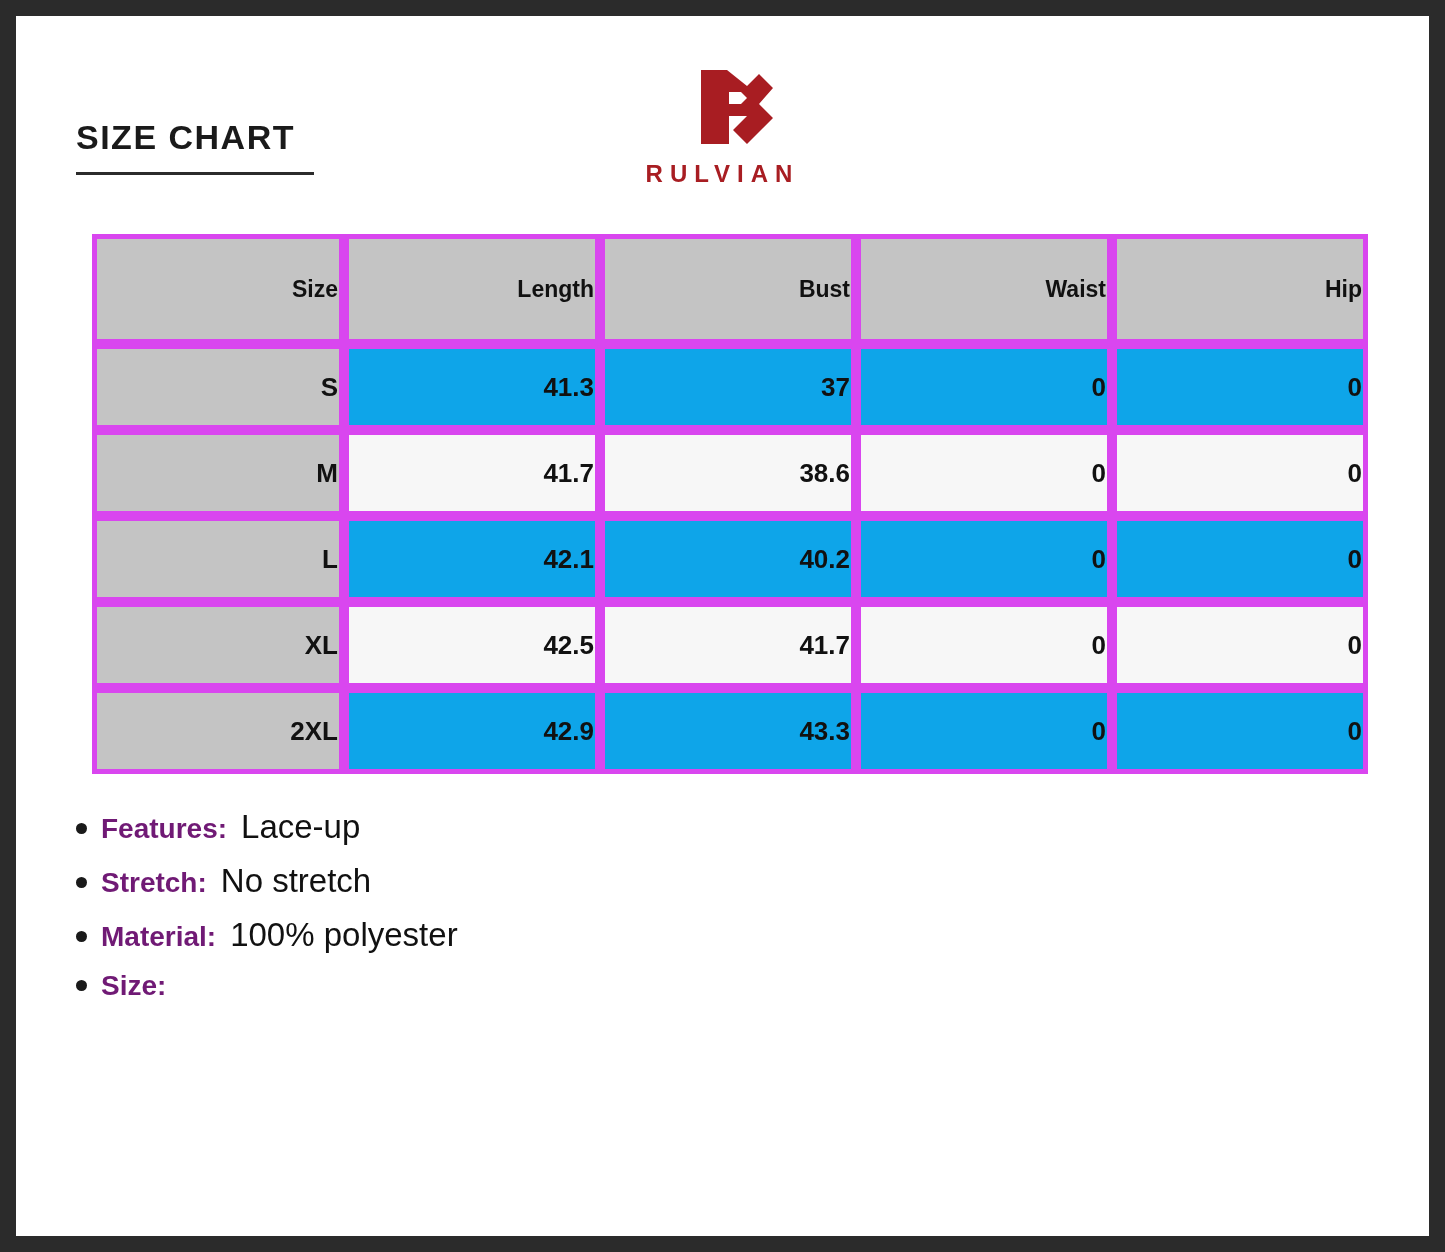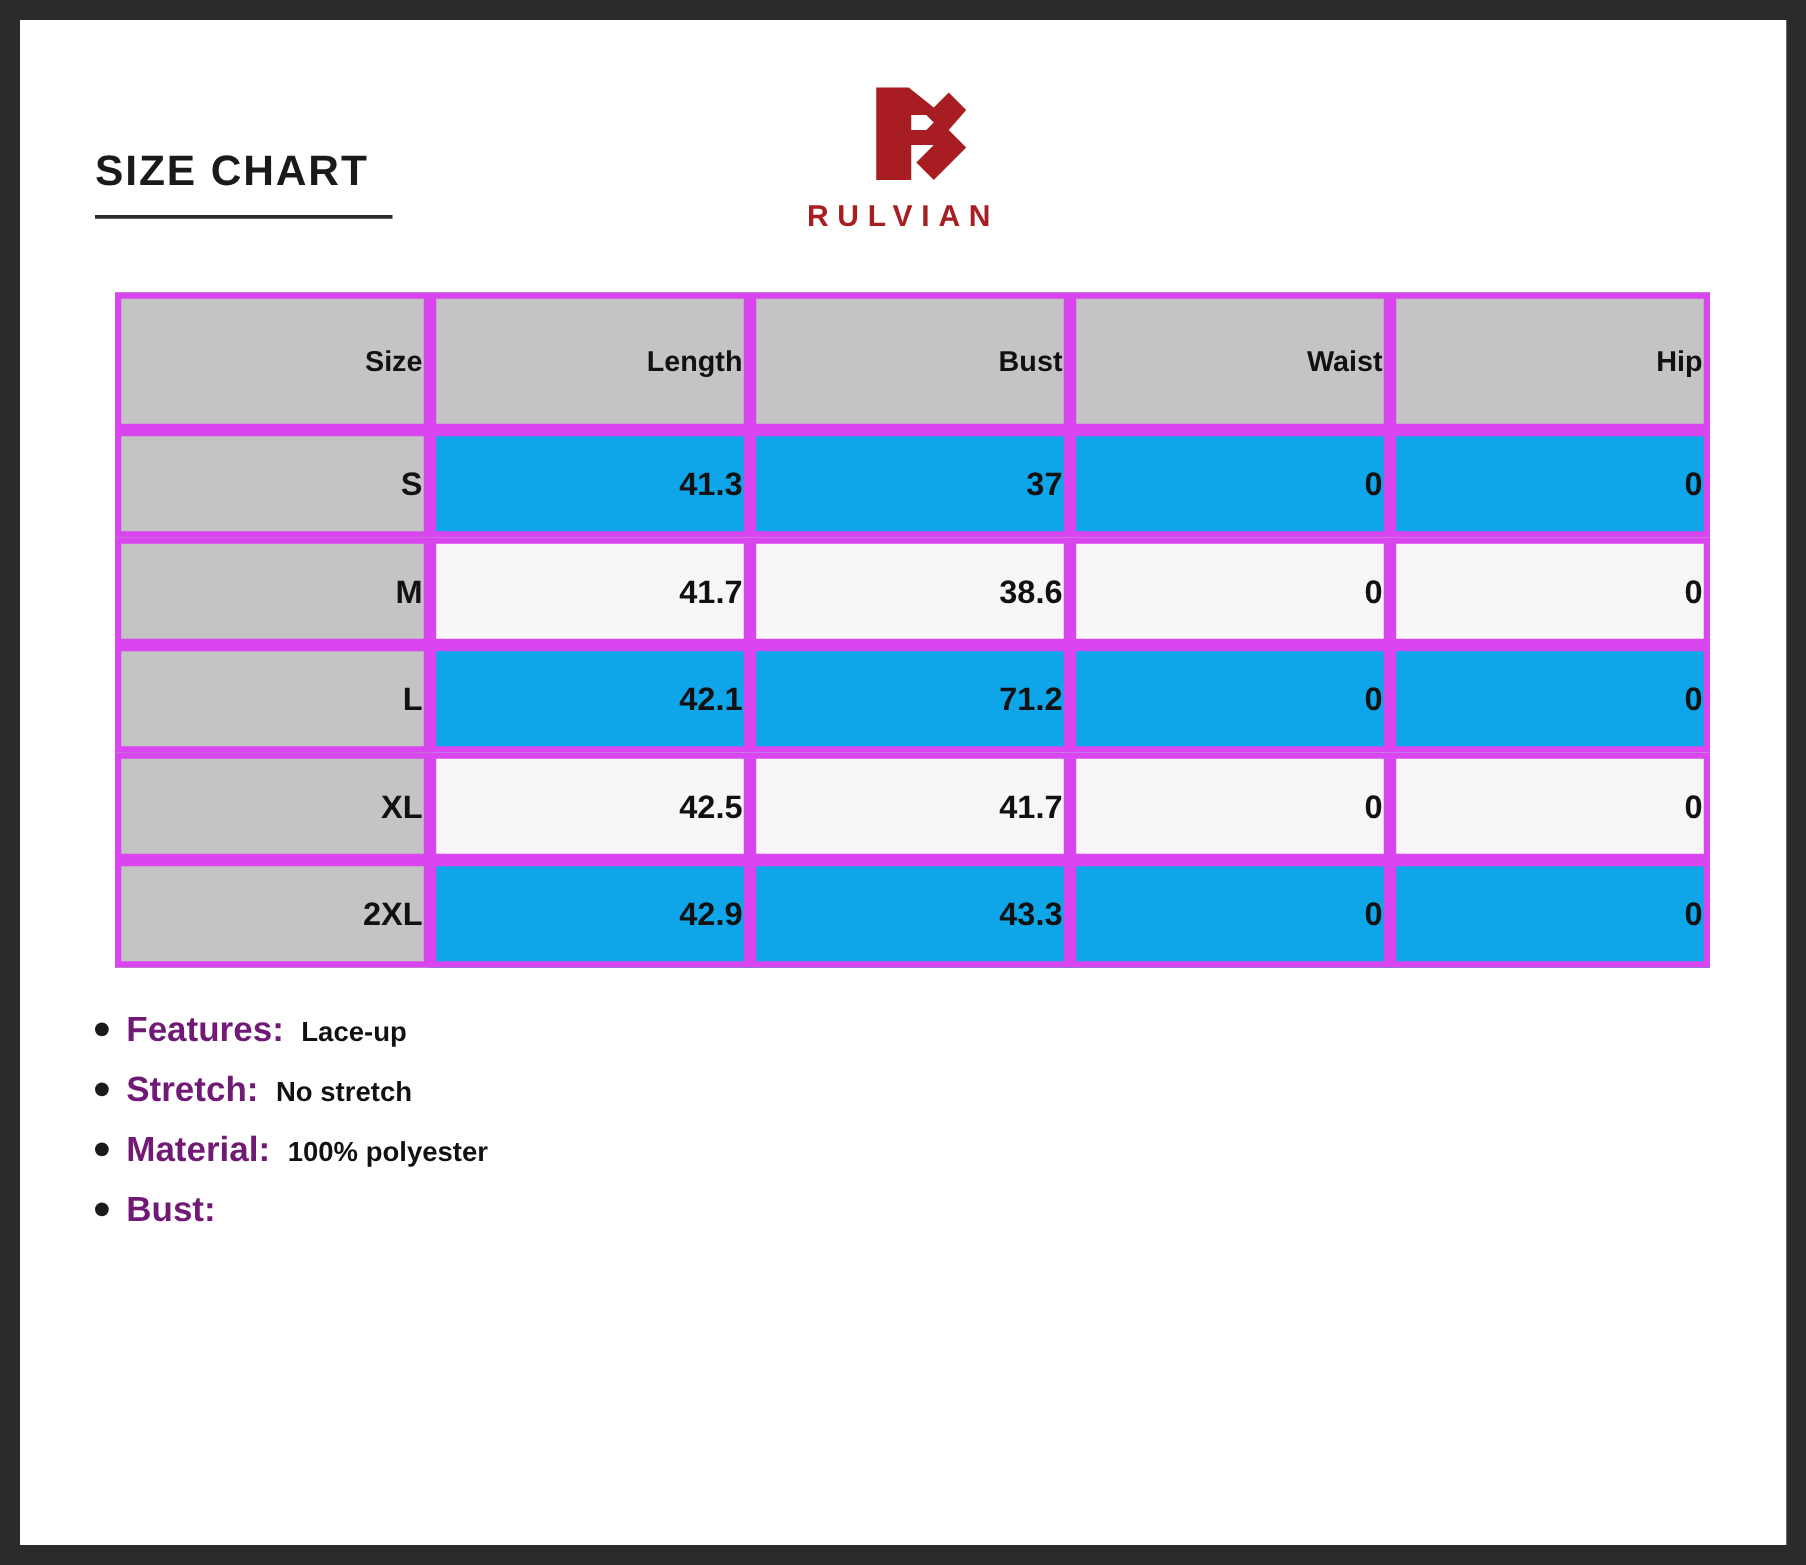--- a/index.html
+++ b/index.html
@@ -138,22 +138,22 @@
     position: relative;
     top: -4px;
   }
   .note-label {
     font-size: 28px;
     font-weight: bold;
     color: #701a75;
     white-space: nowrap;
   }
   .note-value {
-    font-size: 22px;
-    font-weight: bold;
+    font-size: 33px;
+    font-weight: normal;
     color: #111111;
     margin-left: 14px;
   }
 </style>
 </head>
 <body>
 
 <div class="page">
   <div class="inner">
 
@@ -201,21 +201,21 @@
           <tr class="row-alt">
             <td class="size-cell">M</td>
             <td class="val">41.7</td>
             <td class="val">38.6</td>
             <td class="val">0</td>
             <td class="val">0</td>
           </tr>
           <tr class="row-white">
             <td class="size-cell">L</td>
             <td class="val">42.1</td>
-            <td class="val">71.2</td>
+            <td class="val">40.2</td>
             <td class="val">0</td>
             <td class="val">0</td>
           </tr>
           <tr class="row-alt">
             <td class="size-cell">XL</td>
             <td class="val">42.5</td>
             <td class="val">41.7</td>
             <td class="val">0</td>
             <td class="val">0</td>
           </tr>
@@ -241,18 +241,18 @@
         <span class="note-label">Stretch:</span>
         <span class="note-value">No stretch</span>
       </div>
       <div class="note">
         <span class="bullet"></span>
         <span class="note-label">Material:</span>
         <span class="note-value">100% polyester</span>
       </div>
       <div class="note">
         <span class="bullet"></span>
-        <span class="note-label">Bust:</span>
+        <span class="note-label">Size:</span>
       </div>
     </div>
 
   </div>
 </div>
 
 </body></html>

